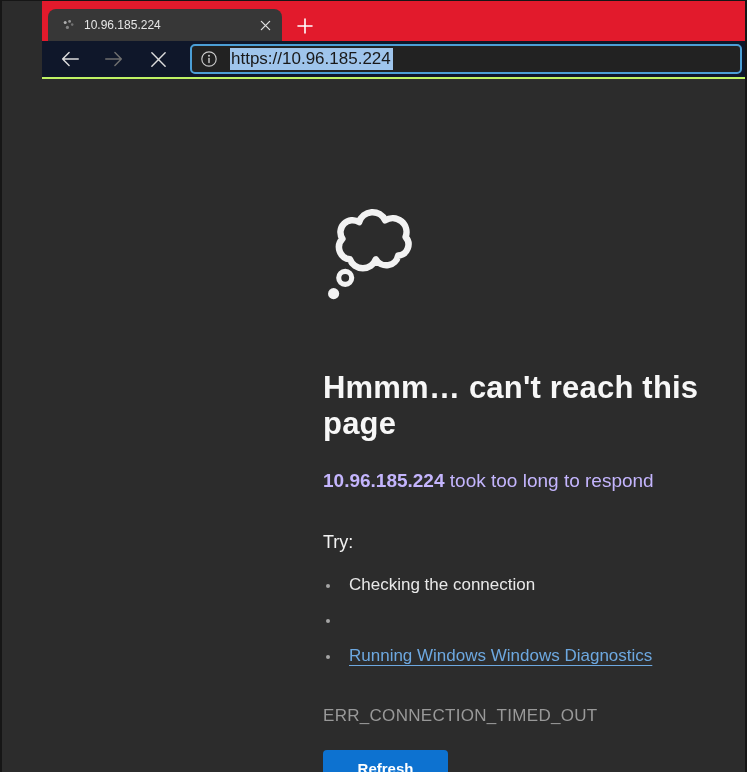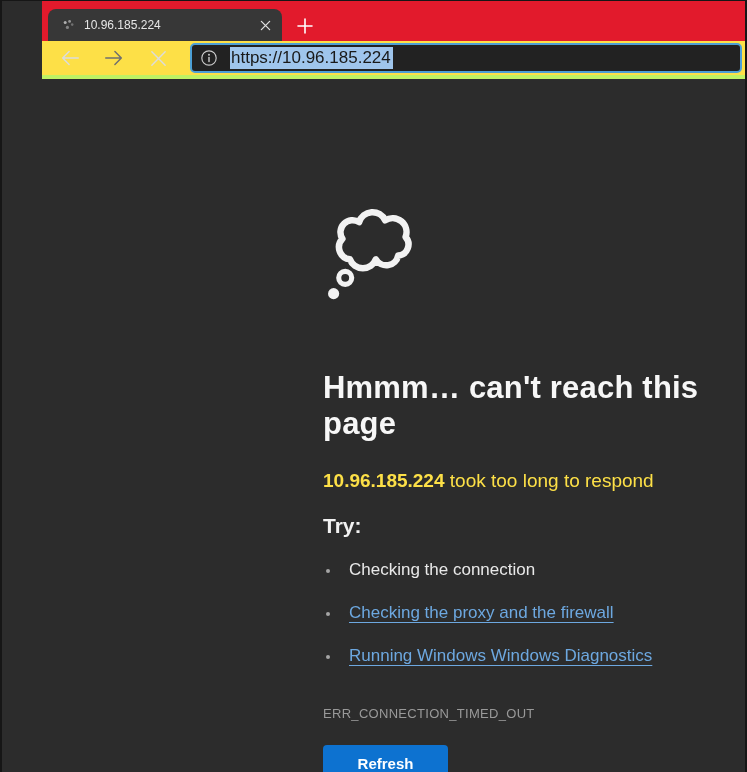--- a/index.html
+++ b/index.html
@@ -25,21 +25,21 @@
     width: 18px; height: 18px; border-radius: 3px; flex: none;
     display: flex; align-items: center; justify-content: center; color: #e0e0e0; cursor: default;
   }
   .newtab {
     position: absolute; left: 252px; top: 14px; width: 22px; height: 22px;
     display: flex; align-items: center; justify-content: center; color: #ffffff;
   }
 
   
   .navbar {
-    height: 38px; background: #fde047; border-bottom: 4px solid #bef264;
+    height: 38px; background: #0f172a; border-bottom: 2px solid #bef264;
     display: flex; align-items: center; padding: 0 2px 0 16px;
   }
   .nav-btn {
     width: 24px; height: 24px; background: transparent; border: 0;
     display: flex; align-items: center; justify-content: center;
     color: #dcdcdc; margin-right: 20px; padding: 0;
   }
   .nav-btn.disabled { color: #6f6f6f; }
   .addressbar {
     flex: 1; height: 30px; margin-right: 1px;
@@ -47,28 +47,28 @@
     display: flex; align-items: center; padding-left: 8px; overflow: hidden;
   }
   .info-icon { width: 18px; height: 18px; color: #c9c9c9; flex: none; }
   .url { margin-left: 12px; font-size: 17px; white-space: nowrap; }
   .url .selected { background: #9fc5ec; color: #191919; padding: 1px 2px 2px 1px; }
 
   
   .content { padding: 119px 0 0 281px; color: #ffffff; }
   .cloud-icon { display: block; margin-left: 4px; }
   .heading { margin-top: 68px; font-size: 31px; font-weight: bold; color: #f7f7f7; letter-spacing: 0.2px; }
-  .subline { margin-top: 28px; font-size: 19px; color: #fde047; }
+  .subline { margin-top: 28px; font-size: 19px; color: #c4b5fd; }
   .subline .host { font-weight: bold; }
-  .try-label { margin-top: 22px; font-size: 21px; font-weight: bold; color: #f2f2f2; }
+  .try-label { margin-top: 40px; font-size: 18px; font-weight: normal; color: #f2f2f2; }
   ul.try-list { margin-top: 22px; list-style: none; }
   ul.try-list li { display: flex; align-items: center; margin-bottom: 23px; font-size: 17px; color: #e9e9e9; }
   .bullet { width: 4px; height: 4px; border-radius: 50%; background: #a5a5a5; margin: 1px 19px 0 3px; flex: none; }
   li .link { color: #6da8e0; text-decoration: underline; text-underline-offset: 4px; cursor: pointer; }
-  .err-code { margin-top: 40px; font-size: 13px; color: #999999; letter-spacing: 0.3px; }
+  .err-code { margin-top: 40px; font-size: 17px; color: #999999; letter-spacing: 0.3px; }
   .refresh-btn {
     margin-top: 24px; width: 125px; height: 37px;
     background: #0d72d0; color: #ffffff; border: 0; border-radius: 4px;
     font-size: 15px; font-weight: bold; font-family: inherit; cursor: pointer;
     display: flex; align-items: center; justify-content: center;
   }
   svg { display: block; }
 </style>
 </head>
 <body>
@@ -138,21 +138,20 @@
 
     <p class="try-label">Try:</p>
 
     <ul class="try-list">
       <li>
         <span class="bullet"></span>
         <span>Checking the connection</span>
       </li>
       <li>
         <span class="bullet"></span>
-        <span class="link">Checking the proxy and the firewall</span>
       </li>
       <li>
         <span class="bullet"></span>
         <span class="link">Running Windows Windows Diagnostics</span>
       </li>
     </ul>
 
     <p class="err-code">ERR_CONNECTION_TIMED_OUT</p>
 
     <button class="refresh-btn">Refresh</button>

